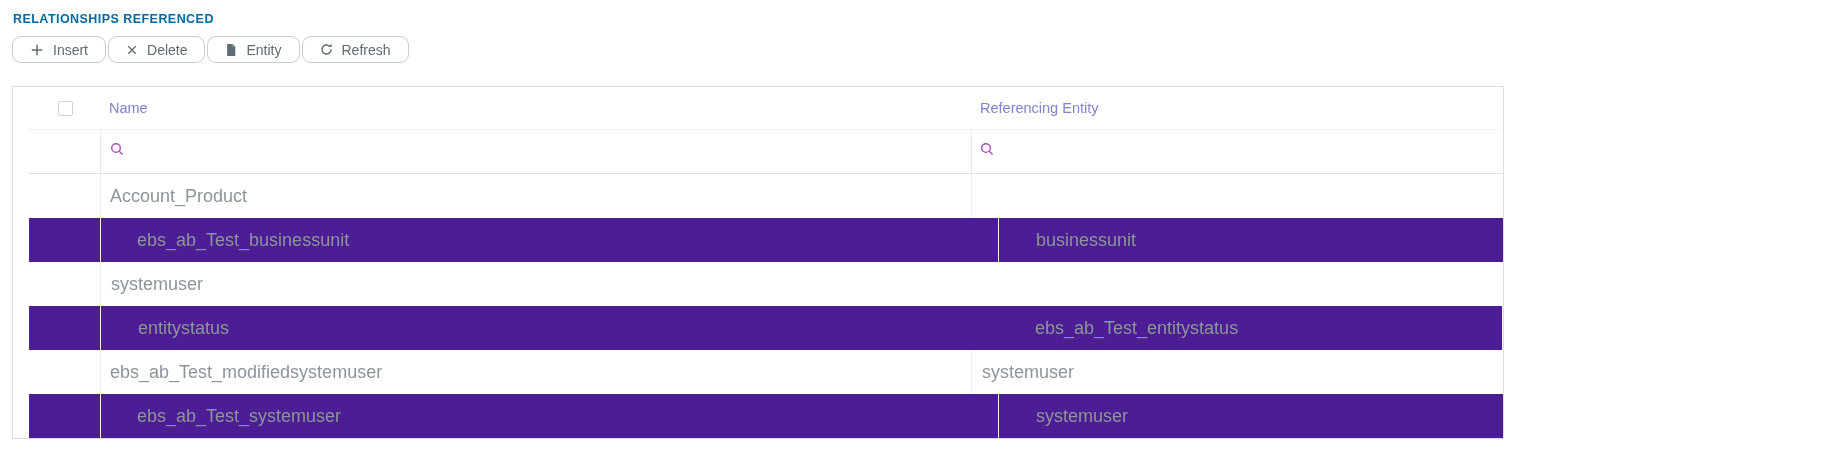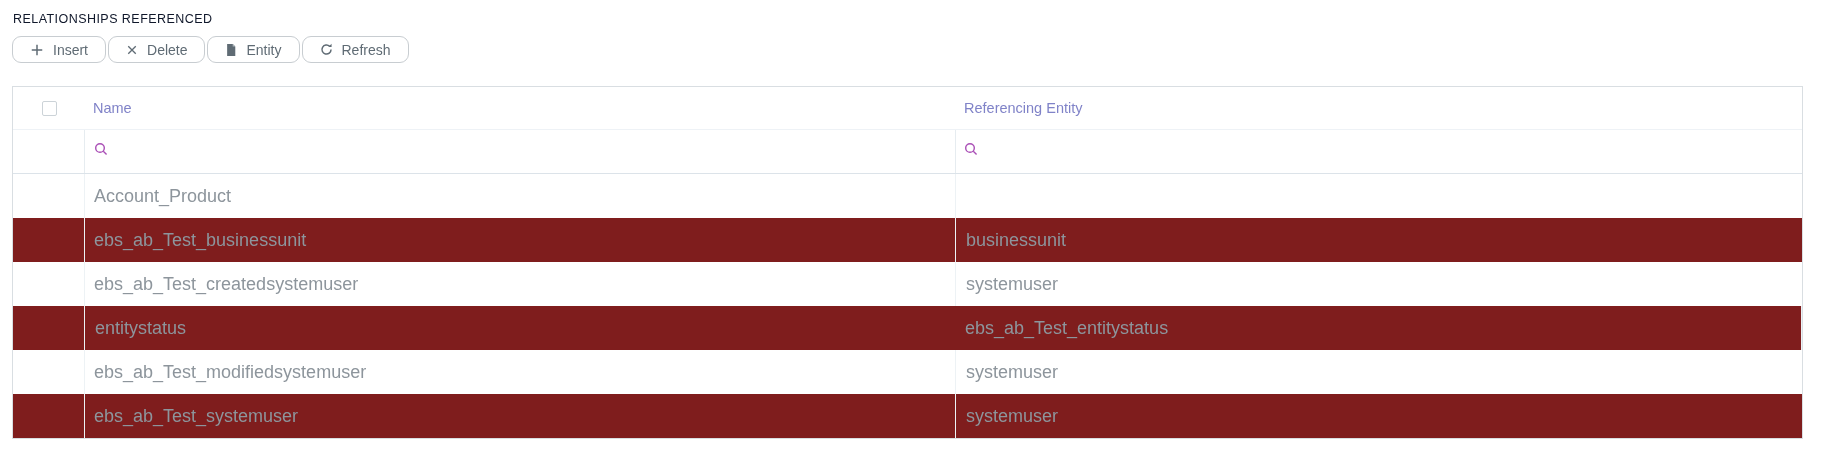--- a/index.html
+++ b/index.html
@@ -6,23 +6,23 @@
   html, body {
     width: 1846px; height: 452px;
     background: #ffffff;
     font-family: "Liberation Sans", "DejaVu Sans", sans-serif;
     overflow: hidden;
   }
   .page { padding: 10px 14px 0 12px; }
 
   
   .section-title {
-    color: #0f172a;
+    color: #0369a1;
     font-size: 12.5px;
-    font-weight: 400;
+    font-weight: 700;
     letter-spacing: 0.45px;
     margin: 2px 0 10px 1px;
   }
 
   
   .toolbar { display: flex; gap: 2px; margin-bottom: 23px; }
   .tb-btn {
     display: inline-flex; align-items: center; gap: 9px;
     height: 27px; padding: 0 17px;
     background: #ffffff;
@@ -32,22 +32,23 @@
     font-size: 14px;
     font-family: inherit;
     cursor: pointer;
     line-height: 1;
   }
   .tb-btn .ic { display: inline-flex; align-items: center; }
 
   
   .grid {
     border: 1px solid #d9dee2;
-    width: 1791px;
+    width: 1492px;
     background: #fff;
+    padding-left: 16px;
   }
   .g-row { display: grid; grid-template-columns: 72px 871px 1fr; }
 
   .g-header { height: 43px; border-bottom: 1px solid #eef2f6; }
   .g-header .g-cell { display: flex; align-items: center; }
   .hdr-label {
     color: #8083c8;
     font-size: 14.5px;
   }
   .cb-cell { justify-content: center; }
@@ -74,21 +75,21 @@
   .g-data { height: 44px; }
   .g-data .g-cell {
     display: flex; align-items: center;
     color: #8d959c;
     font-size: 18px;
     overflow: hidden; white-space: nowrap;
   }
   .g-data .g-cell.bordered { border-right: 1px solid #edf2f5; }
   .g-data .name-cell { padding-left: 9px; }
   .g-data .entity-cell { padding-left: 10px; }
-  .g-data.alt { background: #7f1d1d; }
+  .g-data.alt { background: #4c1d95; gap: 27px; }
   .g-header .name-cell { padding-left: 8px; }
   .g-header .entity-cell { padding-left: 8px; }
   .g-filter .entity-cell { padding-left: 8px; }
 </style>
 </head>
 <body>
 
 <div class="page">
 
   <div class="section-title">RELATIONSHIPS REFERENCED</div>
@@ -170,21 +171,20 @@
       <div class="g-cell bordered"></div>
       <div class="g-cell bordered name-cell">Account_Product</div>
     </div>
     <div class="g-row g-data alt">
       <div class="g-cell bordered"></div>
       <div class="g-cell bordered name-cell">ebs_ab_Test_businessunit</div>
       <div class="g-cell entity-cell">businessunit</div>
     </div>
     <div class="g-row g-data">
       <div class="g-cell bordered"></div>
-      <div class="g-cell bordered name-cell">ebs_ab_Test_createdsystemuser</div>
       <div class="g-cell entity-cell">systemuser</div>
     </div>
     <div class="g-row g-data alt">
       <div class="g-cell bordered"></div>
       <div class="g-cell entity-cell">entitystatus</div>
       <div class="g-cell bordered name-cell">ebs_ab_Test_entitystatus</div>
     </div>
     <div class="g-row g-data">
       <div class="g-cell bordered"></div>
       <div class="g-cell bordered name-cell">ebs_ab_Test_modifiedsystemuser</div>

